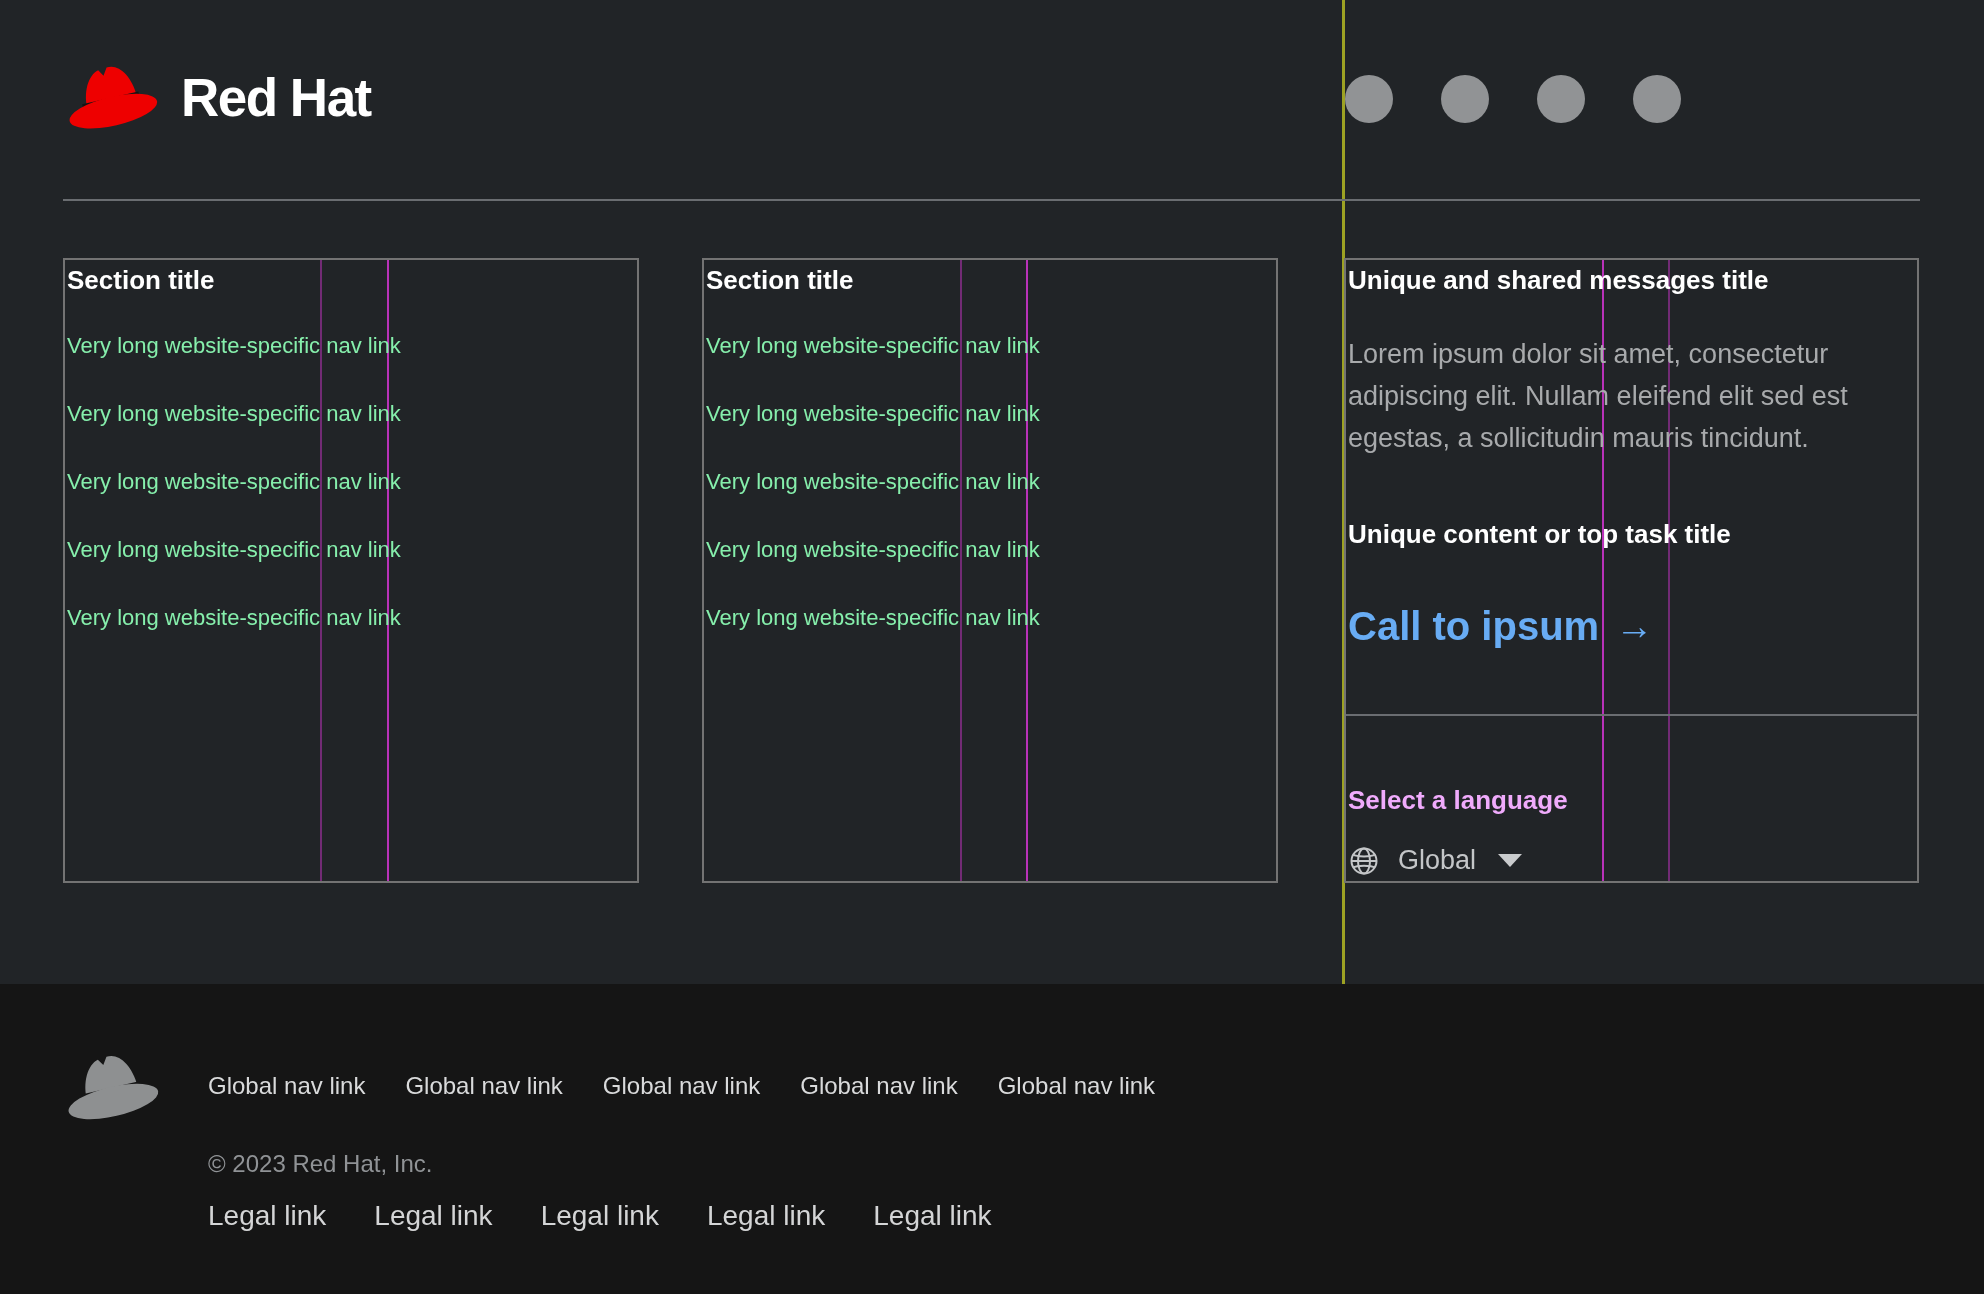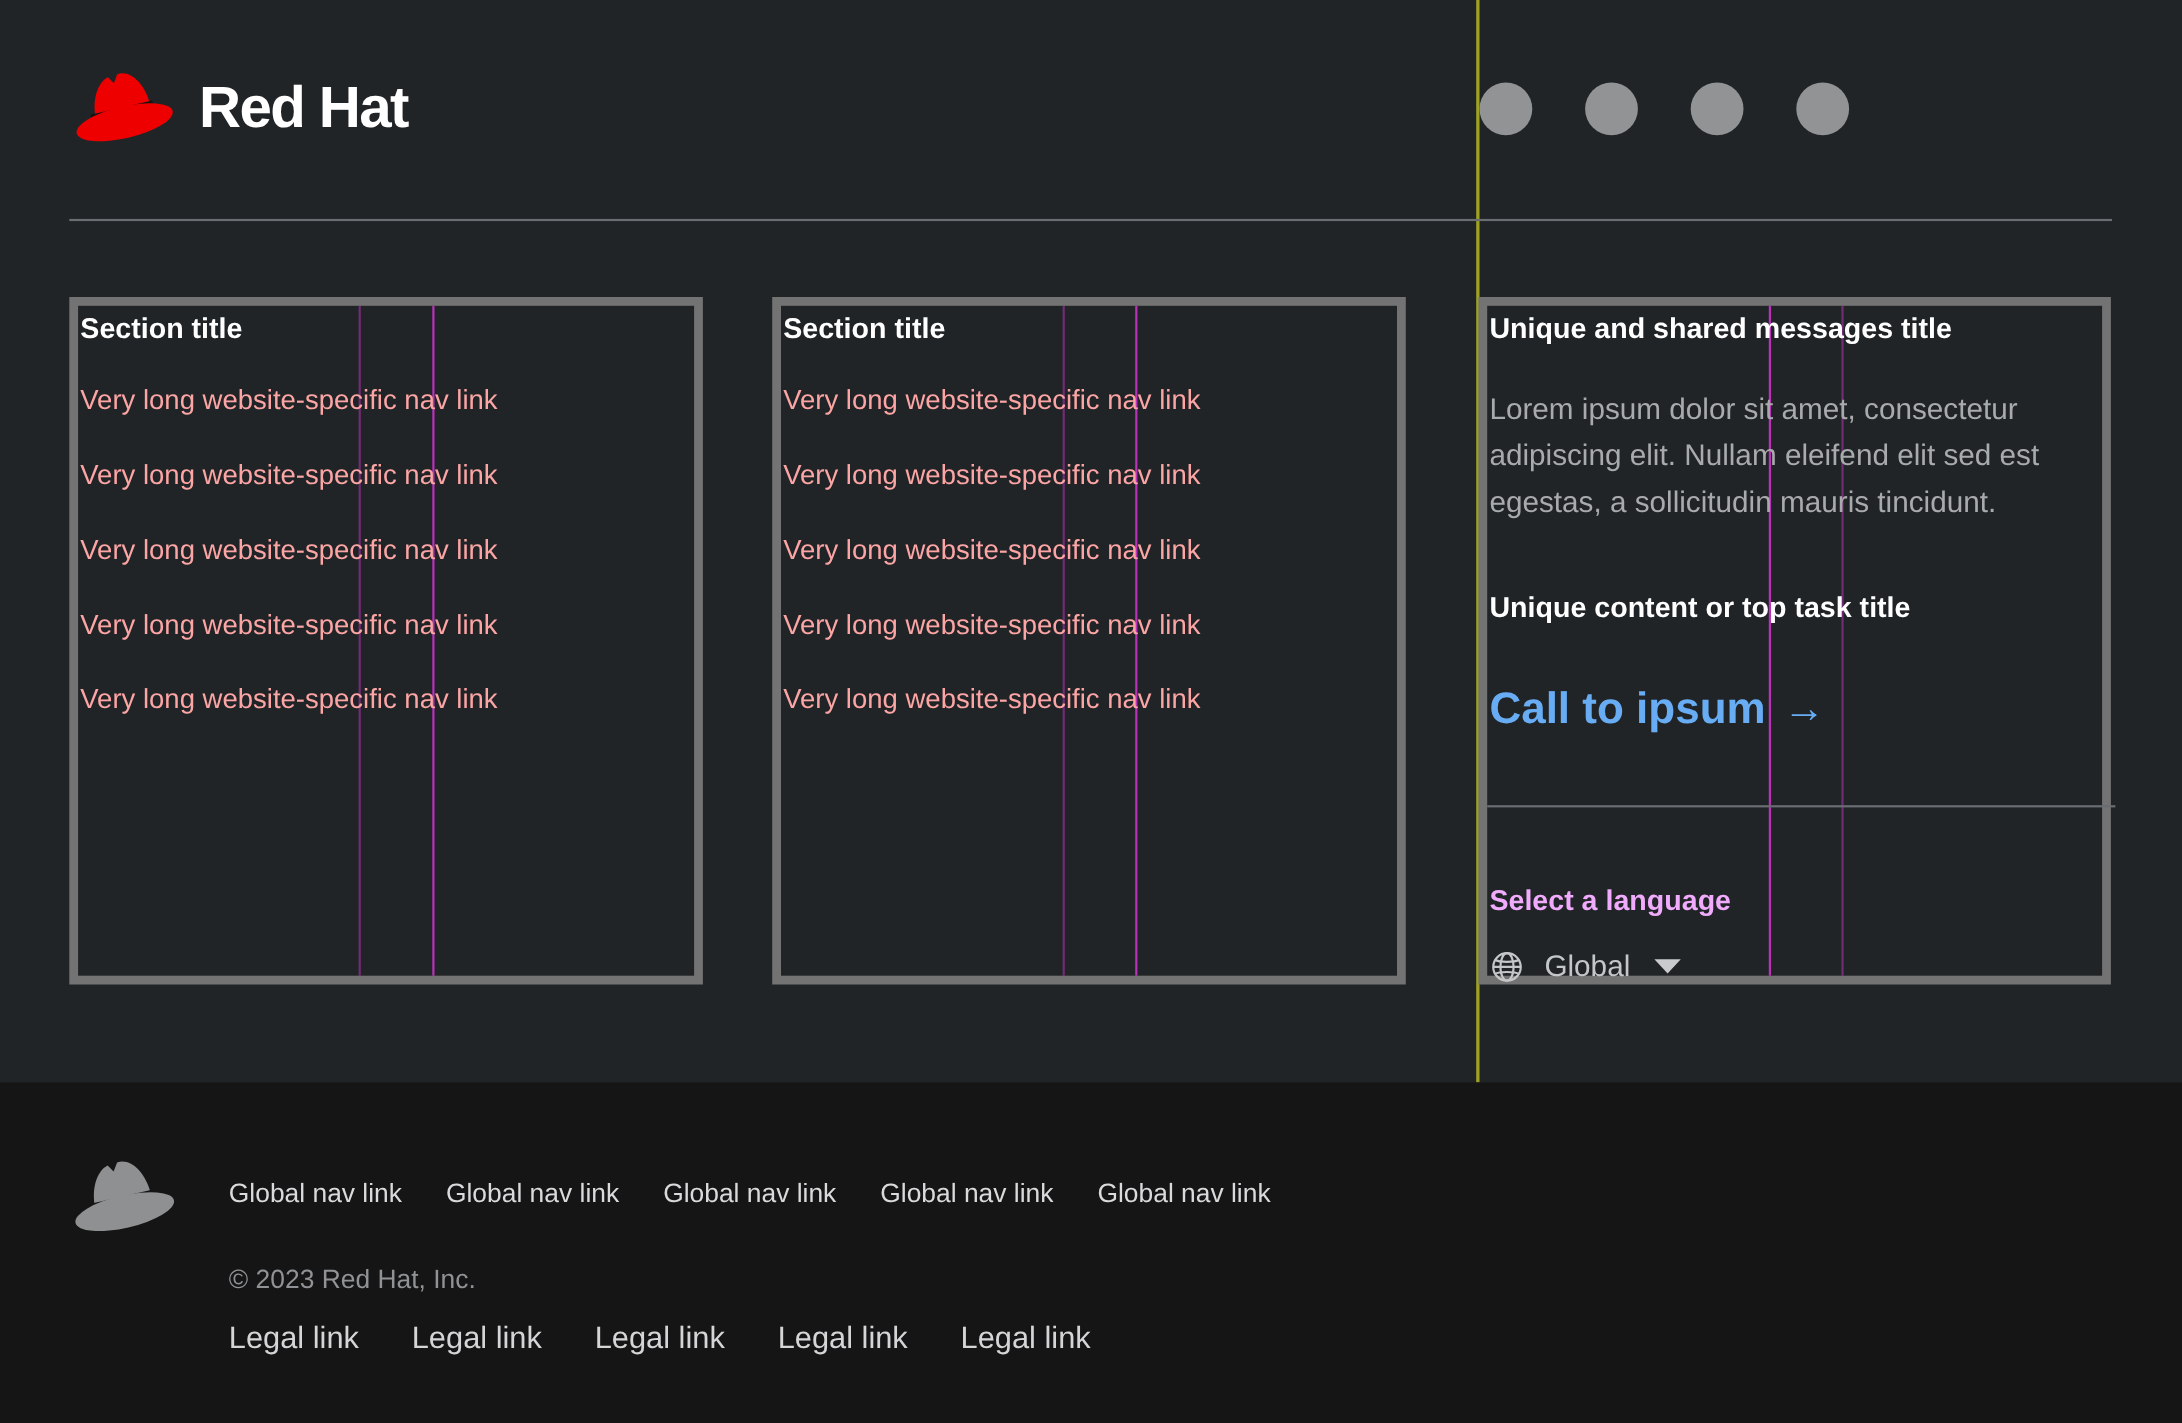--- a/index.html
+++ b/index.html
@@ -15,23 +15,23 @@
 
   
   .yellow-guide {
     position: absolute;
     left: 1342px; top: 0;
     width: 3px; height: 984px;
     background: #9da223;
   }
   .gridbox {
     position: absolute;
-    top: 270px;
+    top: 258px;
     width: 576px; height: 625px;
-    border: 8px solid #737373;
+    border: 2px solid #737373;
   }
   .gridbox .vline { position: absolute; top: 0; bottom: 0; width: 2px; background: #d435d4; }
   .vline.dim    { opacity: .45; width: 1.5px; }
   .vline.bright { opacity: .85; }
 
   
   .logo-lockup { position: absolute; left: 63px; top: 56px; display: flex; align-items: center; cursor: pointer; }
   .logo-hat { width: 96px; height: 82px; }
   .wordmark {
     color: #ffffff; font-size: 53px; font-weight: 700;
@@ -41,21 +41,21 @@
   .social-dot { width: 48px; height: 48px; border-radius: 50%; background: #919395; cursor: pointer; }
 
   .top-divider {
     position: absolute; left: 63px; top: 199px;
     width: 1857px; height: 2px; background: #6a6d71;
   }
 
   
   .col-content { position: absolute; inset: 0; padding: 6px 0 0 2px; }
   .sec-title { color: #ffffff; font-size: 26px; font-weight: 700; line-height: 28px; margin-bottom: 38px; }
-  .nav-link  { color: #fca5a5; font-size: 25px; line-height: 28px; margin-bottom: 40px; cursor: pointer; }
+  .nav-link  { color: #86efac; font-size: 22px; line-height: 28px; margin-bottom: 40px; cursor: pointer; }
 
   .para {
     color: #a8aaac; font-size: 27px; line-height: 42px;
     white-space: pre-line; margin-top: 39px;
   }
   .content-title { color: #ffffff; font-size: 26px; font-weight: 700; line-height: 28px; margin-top: 61px; }
   .cta {
     display: inline-flex; align-items: center; gap: 16px;
     margin-top: 55px; cursor: pointer;
     color: #68acf4; font-size: 40px; font-weight: 700; line-height: 46px;

